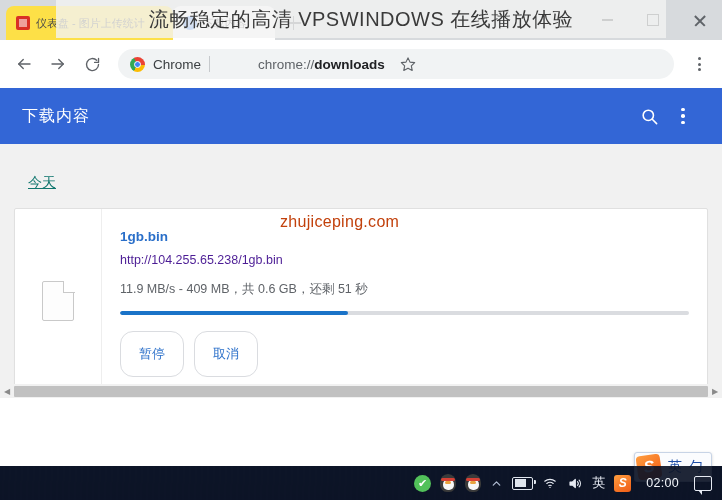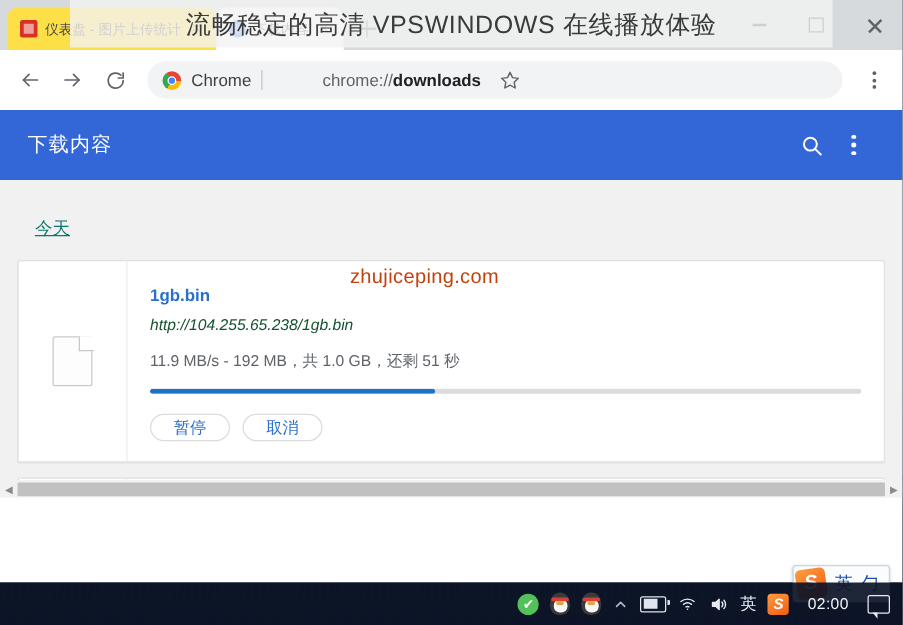--- a/index.html
+++ b/index.html
@@ -354,26 +354,25 @@
     position: relative;
   }
   .dl-filename {
     font-size: 13.5px;
     font-weight: 700;
     color: #2a6fc9;
     margin-bottom: 9px;
   }
   .dl-url {
     font-size: 12.5px;
-    color: #14532d;
+    color: #4c1d95;
     margin-bottom: 14px;
     white-space: nowrap;
     overflow: hidden;
     text-overflow: ellipsis;
-    font-style: italic;
   }
   .dl-status {
     font-size: 12.5px;
     color: #5f6368;
     margin-bottom: 13px;
   }
   .progress-track {
     height: 4px;
     background: #dadce0;
     border-radius: 2px;
@@ -384,21 +383,21 @@
     height: 100%;
     background: #1a73c8;
     border-radius: 2px;
   }
   .dl-actions {
     display: flex;
     gap: 10px;
   }
   .dl-btn {
     min-width: 64px;
-    height: 22px;
+    height: 46px;
     padding: 0 14px;
     background: #fff;
     border: 1px solid #dadce0;
     border-radius: 13px;
     color: #2a6fc9;
     font-size: 13px;
     display: flex;
     align-items: center;
     justify-content: center;
     box-sizing: border-box;
@@ -680,21 +679,21 @@
     <div class="day-label">今天</div>
 
     <div class="dl-card">
       <div class="dl-icon-cell">
         <span class="file-glyph"></span>
       </div>
       <div class="dl-info">
         <div class="watermark">zhujiceping.com</div>
         <div class="dl-filename">1gb.bin</div>
         <div class="dl-url">http://104.255.65.238/1gb.bin</div>
-        <div class="dl-status">11.9 MB/s - 192 MB，共 1.0 GB，还剩 51 秒</div>
+        <div class="dl-status">11.9 MB/s - 409 MB，共 0.6 GB，还剩 51 秒</div>
         <div class="progress-track">
           <div class="progress-fill" id="progress-fill" style="width: 40%;"></div>
         </div>
         <div class="dl-actions">
           <div class="dl-btn">暂停</div>
           <div class="dl-btn">取消</div>
         </div>
       </div>
     </div>
 

